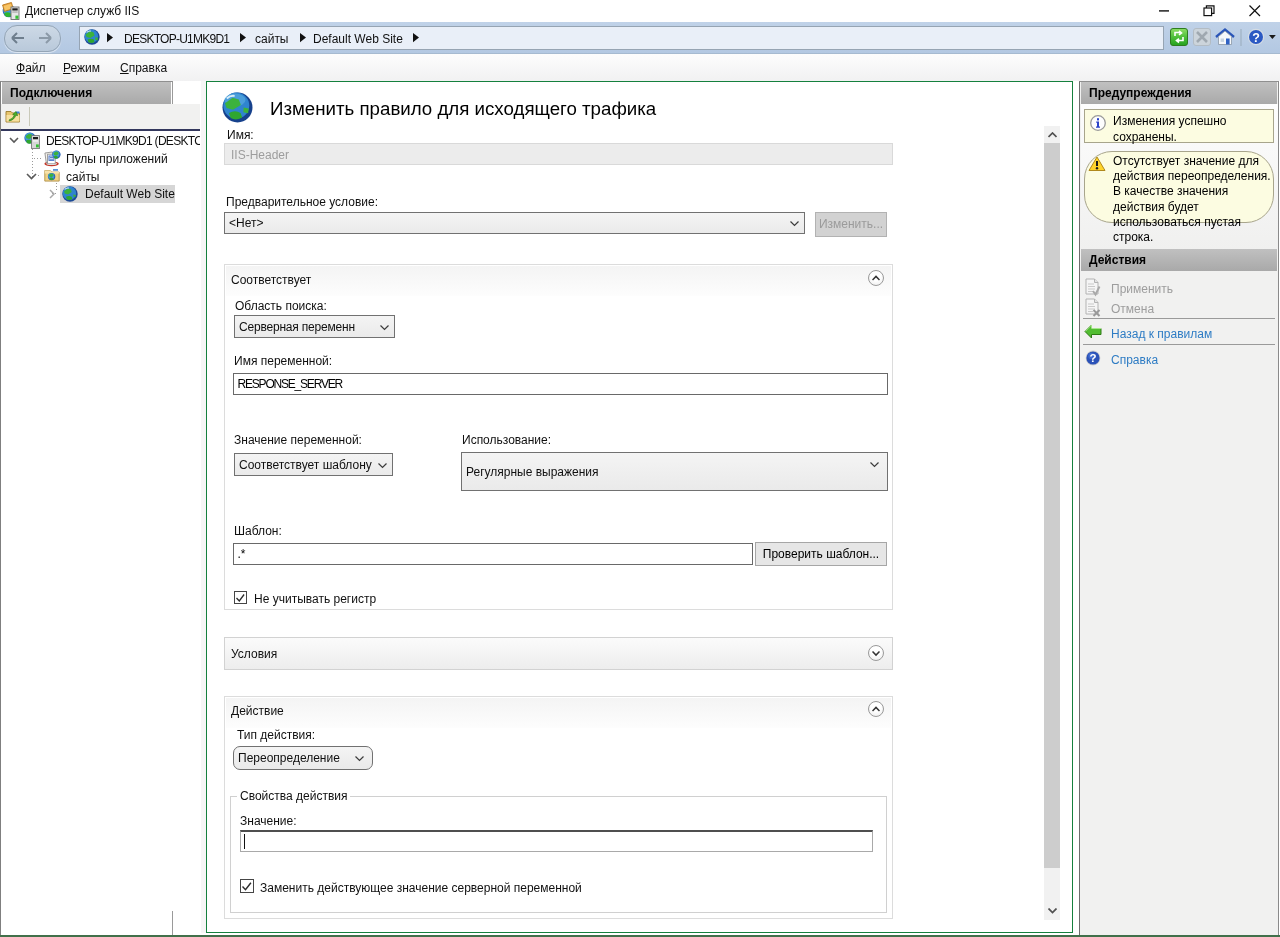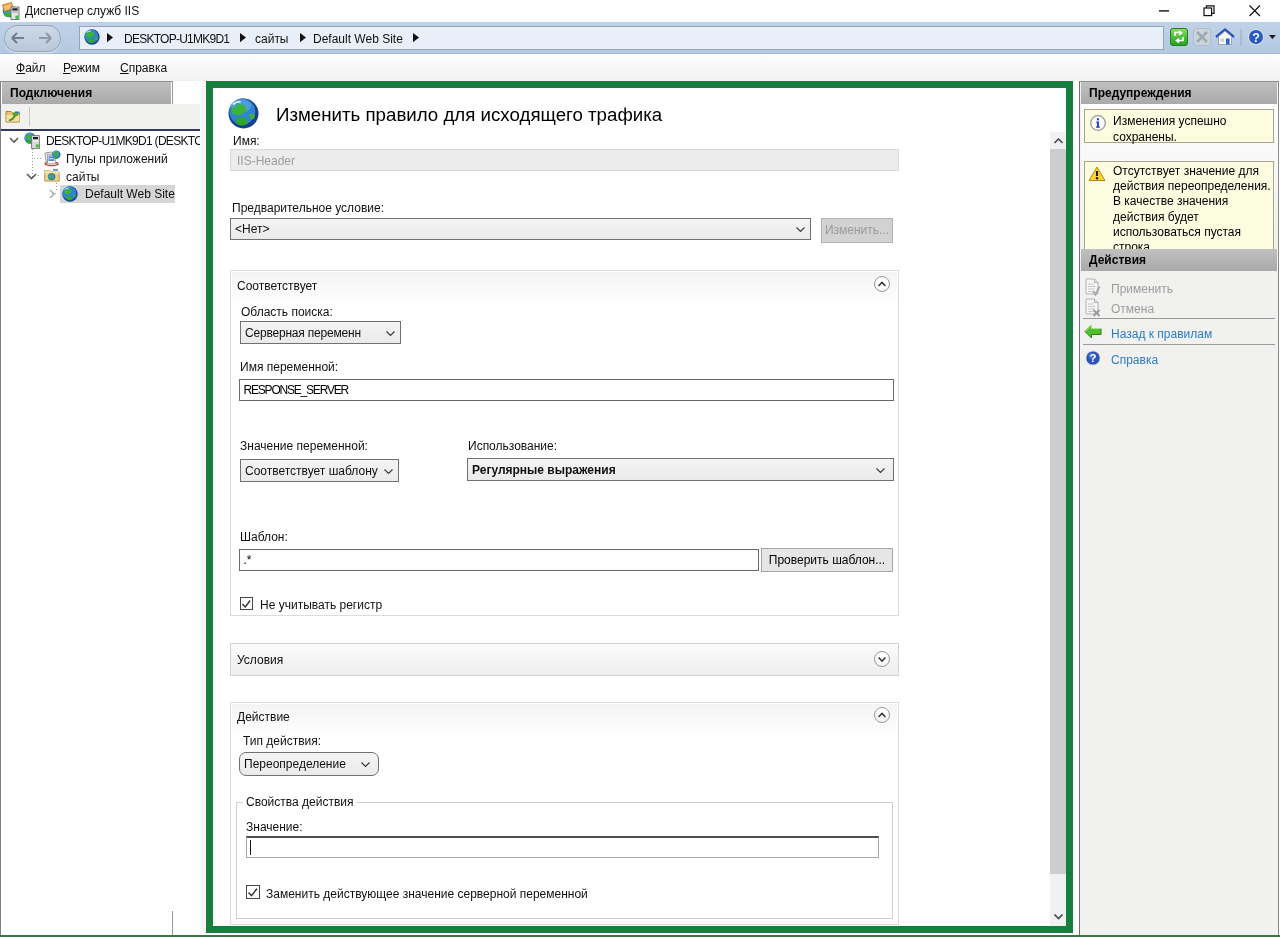--- a/index.html
+++ b/index.html
@@ -198,21 +198,21 @@
       <circle cx="7.4" cy="7.2" r="6.7" fill="#2f84cf"></circle>
       <path d="M2 5.2 l3.8 -2.8 3 .9 1 2.8 -3.8 2.3 -3.2 -.9 z" fill="#3cb23c"></path>
       <path d="M4 10.8 q2.9 -1.6 5.6 0 l.7 2.2 q-2.9 1.7 -5.5 .3 z" fill="#2fa62f"></path>
       <path d="M11.4 8.4 l2.4 .5 -.4 2.2 -2.2 -.5 z" fill="#3cb23c"></path>
       <path d="M2.6 3.4 q2 -1.7 4.2 -1.3" stroke="#d6ecf8" stroke-width="1.1" fill="none"></path>
     </svg>
     <div class="lb" style="left:84px;top:56px;font-size:12px;">Default Web Site</div>
   </div>
 </div>
 
-<div class="abs" style="left:206px;top:81px;width:867px;height:852px;background:#fff;border:7px solid #15803d;box-sizing:border-box;">
+<div class="abs" style="left:206px;top:81px;width:867px;height:852px;background:#fff;border:1px solid #15803d;box-sizing:border-box;">
   <svg class="abs" style="left:15px;top:10px" width="31" height="31" viewBox="0 0 31 31">
     <circle cx="15.5" cy="15.5" r="15" fill="#16418c"></circle>
     <circle cx="14.3" cy="13.6" r="13" fill="#2f84cf"></circle>
     <ellipse cx="13" cy="8" rx="10.5" ry="6.5" fill="#62b4e4" opacity="0.55"></ellipse>
     <path d="M3 11.2 l7.6 -5.4 6.2 1.7 2.1 5.6 -7.9 4.7 -6.4 -1.7 z" fill="#3cb23c"></path>
     <path d="M7 21 q6 -3.4 11.6 0 l1.5 4.4 q-6 3.6 -11.4 .7 z" fill="#2fa62f"></path>
     <path d="M21.6 15.4 l5.2 1.1 -.7 4.8 -4.8 -1.1 z" fill="#3cb23c"></path>
     <path d="M4.8 6.4 q3.7 -3.1 7.8 -2.4" stroke="#d6ecf8" stroke-width="2" fill="none"></path>
   </svg>
   <div class="abs" style="left:63px;top:16px;font-size:18.7px;color:#000;white-space:nowrap;">Изменить правило для исходящего трафика</div>
@@ -250,21 +250,21 @@
         <span style="letter-spacing:-1.2px">RESPONSE_SERVER</span>
       </div>
     <div class="lb" style="left:9px;top:168px;">Значение переменной:</div>
     <div class="combo" style="left:9px;top:188px;width:159px;height:23px;">
       <span class="ct">Соответствует шаблону</span>
       <svg class="cv" style="right:5px;top:9px" width="9" height="6" viewBox="0 0 9 6">
           <path d="M0.5 0.5 l4 4 4 -4" fill="none" stroke="#3c3c3c" stroke-width="1.2"></path>
         </svg>
     </div>
     <div class="lb" style="left:237px;top:168px;">Использование:</div>
-    <div class="combo" style="left:236px;top:187px;width:427px;height:23px;font-weight:bold;">
+    <div class="combo" style="left:236px;top:187px;width:427px;height:39px;">
       <span class="ct">Регулярные выражения</span>
       <svg class="cv" style="right:8px;top:9px" width="9" height="6" viewBox="0 0 9 6">
           <path d="M0.5 0.5 l4 4 4 -4" fill="none" stroke="#3c3c3c" stroke-width="1.2"></path>
         </svg>
     </div>
     <div class="lb" style="left:9px;top:259px;">Шаблон:</div>
     <div class="tin" style="left:8px;top:278px;width:520px;height:22px;">
         <span>.*</span>
       </div>
     <div class="abs" style="left:530px;top:277px;width:132px;height:24px;background:#e6e6e6;border:1px solid #a6a6a6;box-sizing:border-box;
@@ -335,21 +335,21 @@
 
   <div class="ybox" style="top:27px;height:34px;">
     <svg class="abs" style="left:5px;top:5px" width="16" height="16" viewBox="0 0 16 16">
       <circle cx="8" cy="8" r="7.3" fill="#fdfdfd" stroke="#9a9a9a" stroke-width="1.3"></circle>
       <rect x="7" y="3.2" width="2" height="2.2" fill="#2a41c8"></rect>
       <path d="M6.2 6.6 h2.8 v5 h1 v1.2 h-4 v-1.2 h1 v-3.8 h-.8 z" fill="#2a41c8"></path>
     </svg>
     <div class="abs" style="left:28px;top:3px;line-height:16px;">Изменения успешно<br>сохранены.</div>
   </div>
 
-  <div class="ybox" style="top:79px;height:93px;">
+  <div class="ybox" style="top:69px;height:72px;border-radius:28px;">
     <svg class="abs" style="left:3px;top:4px" width="18" height="16" viewBox="0 0 18 16">
       <path d="M9 1 L17 14.5 H1 Z" fill="#ffd42a" stroke="#b0881c" stroke-width="1"></path>
       <path d="M9 5 v5" stroke="#1a1a1a" stroke-width="2"></path>
       <circle cx="9" cy="12.2" r="1.2" fill="#1a1a1a"></circle>
     </svg>
     <div class="abs" style="left:28px;top:2px;line-height:15.2px;">Отсутствует значение для действия переопределения. В качестве значения действия будет использоваться пустая строка.</div>
   </div>
   <div class="hdr" style="top:167px;">
       <span>Действия</span>
     </div>

